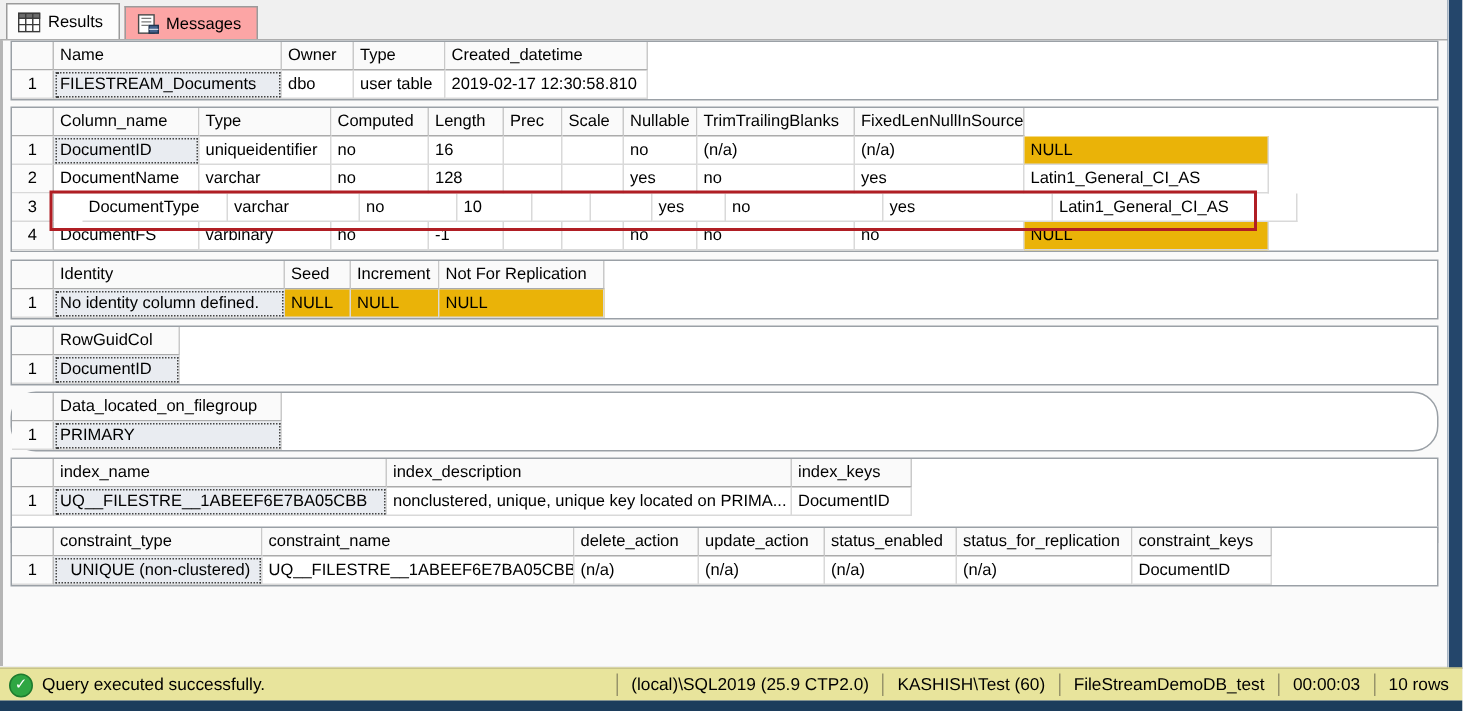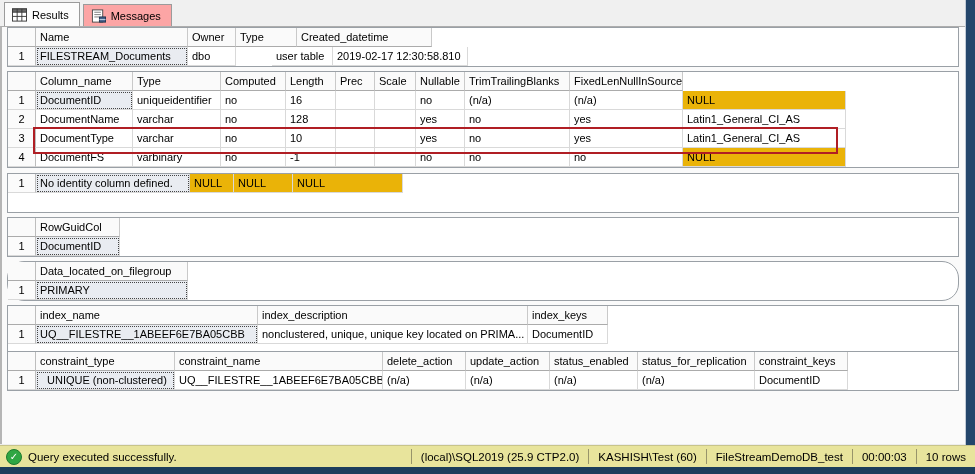--- a/index.html
+++ b/index.html
@@ -69,21 +69,21 @@
         <div class="rn-h"></div>
         <div class="hcell" style="flex: 0 0 152px; width: 152px;">Name</div>
         <div class="hcell" style="flex: 0 0 48px; width: 48px;">Owner</div>
         <div class="hcell" style="flex: 0 0 61px; width: 61px;">Type</div>
         <div class="hcell" style="flex: 0 0 135px; width: 135px;">Created_datetime</div>
       </div>
       <div class="grow">
         <div class="rn">1</div>
         <div class="cell focus-cell" style="flex: 0 0 152px; width: 152px;">FILESTREAM_Documents</div>
         <div class="cell" style="flex: 0 0 48px; width: 48px;">dbo</div>
-        <div class="cell" style="flex: 0 0 61px; width: 61px; margin-left: 36px;">user table</div>
+        <div class="cell" style="flex: 0 0 61px; width: 61px;">user table</div>
         <div class="cell" style="flex: 0 0 135px; width: 135px;">2019-02-17 12:30:58.810</div>
       </div>
     </div>
     <div class="grid" style="top: 44px; height: 97px;">
       <div class="grow">
         <div class="rn-h"></div>
         <div class="hcell" style="flex: 0 0 97px; width: 97px;">Column_name</div>
         <div class="hcell" style="flex: 0 0 88px; width: 88px;">Type</div>
         <div class="hcell" style="flex: 0 0 65px; width: 65px;">Computed</div>
         <div class="hcell" style="flex: 0 0 50px; width: 50px;">Length</div>
@@ -114,21 +114,21 @@
         <div class="cell" style="flex: 0 0 50px; width: 50px;">128</div>
         <div class="cell" style="flex: 0 0 39px; width: 39px;"></div>
         <div class="cell" style="flex: 0 0 41px; width: 41px;"></div>
         <div class="cell" style="flex: 0 0 49px; width: 49px;">yes</div>
         <div class="cell" style="flex: 0 0 105px; width: 105px;">no</div>
         <div class="cell" style="flex: 0 0 113px; width: 113px;">yes</div>
         <div class="cell" style="flex: 0 0 163px; width: 163px;">Latin1_General_CI_AS</div>
       </div>
       <div class="grow">
         <div class="rn">3</div>
-        <div class="cell" style="flex: 0 0 97px; width: 97px;">DocumentType</div>
+        <div class="cell" style="flex: 0 0 97px; width: 97px; margin-left: 19px;">DocumentType</div>
         <div class="cell" style="flex: 0 0 88px; width: 88px;">varchar</div>
         <div class="cell" style="flex: 0 0 65px; width: 65px;">no</div>
         <div class="cell" style="flex: 0 0 50px; width: 50px;">10</div>
         <div class="cell" style="flex: 0 0 39px; width: 39px;"></div>
         <div class="cell" style="flex: 0 0 41px; width: 41px;"></div>
         <div class="cell" style="flex: 0 0 49px; width: 49px;">yes</div>
         <div class="cell" style="flex: 0 0 105px; width: 105px;">no</div>
         <div class="cell" style="flex: 0 0 113px; width: 113px;">yes</div>
         <div class="cell" style="flex: 0 0 163px; width: 163px;">Latin1_General_CI_AS</div>
       </div>
@@ -141,20 +141,27 @@
         <div class="cell" style="flex: 0 0 39px; width: 39px;"></div>
         <div class="cell" style="flex: 0 0 41px; width: 41px;"></div>
         <div class="cell" style="flex: 0 0 49px; width: 49px;">no</div>
         <div class="cell" style="flex: 0 0 105px; width: 105px;">no</div>
         <div class="cell" style="flex: 0 0 113px; width: 113px;">no</div>
         <div class="cell null-cell" style="flex: 0 0 163px; width: 163px;">NULL</div>
       </div>
       <div class="hl-box" style="border-color: rgb(176, 30, 36); left: 25px; top: 55px; width: 801px; height: 23px;"></div>
     </div>
     <div class="grid" style="top: 146px; height: 40px;">
+      <div class="grow">
+        <div class="rn-h"></div>
+        <div class="hcell" style="flex: 0 0 154px; width: 154px;">Identity</div>
+        <div class="hcell" style="flex: 0 0 44px; width: 44px;">Seed</div>
+        <div class="hcell" style="flex: 0 0 59px; width: 59px;">Increment</div>
+        <div class="hcell" style="flex: 0 0 110px; width: 110px;">Not For Replication</div>
+      </div>
       <div class="grow">
         <div class="rn">1</div>
         <div class="cell focus-cell" style="flex: 0 0 154px; width: 154px;">No identity column defined.</div>
         <div class="cell null-cell" style="flex: 0 0 44px; width: 44px;">NULL</div>
         <div class="cell null-cell" style="flex: 0 0 59px; width: 59px;">NULL</div>
         <div class="cell null-cell" style="flex: 0 0 110px; width: 110px;">NULL</div>
       </div>
     </div>
     <div class="grid" style="top: 190px; height: 40px;">
       <div class="grow">

